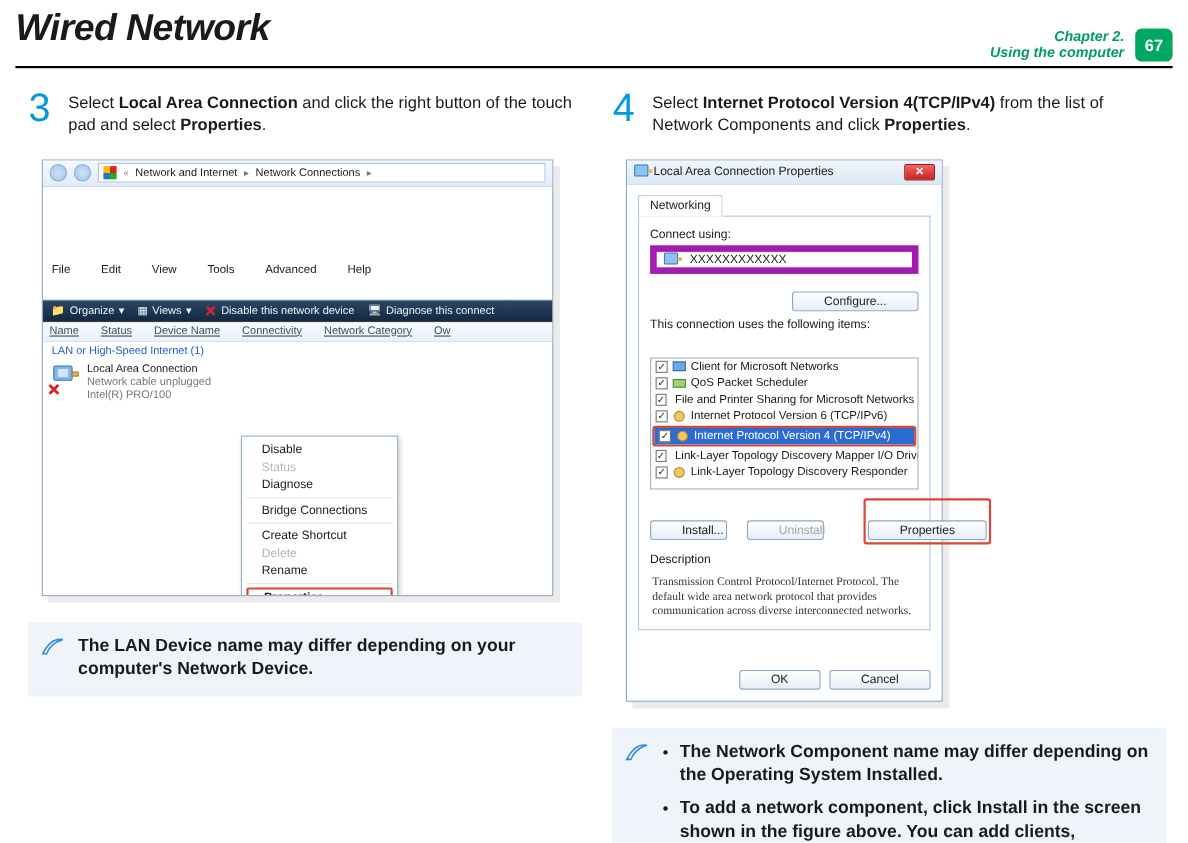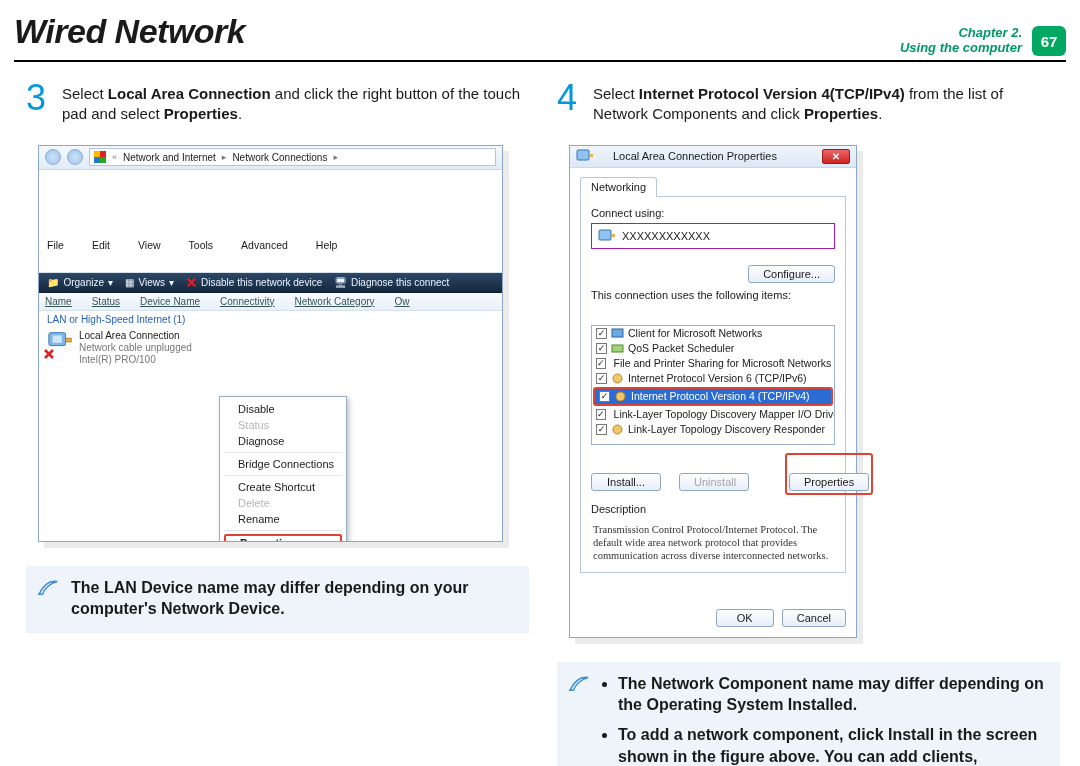--- a/index.html
+++ b/index.html
@@ -9,21 +9,21 @@
     width: 1080px;
     height: 766px;
     background: #fff;
     color: #1a1a1a;
     position: relative;
   }
   
   .hdr {
     display: flex;
     justify-content: space-between;
-    align-items: center;
+    align-items: flex-start;
     padding: 6px 14px 2px 14px;
   }
   .title {
     font-size: 34px;
     font-weight: 700;
     font-style: italic;
     letter-spacing: -0.5px;
   }
   .chapwrap { display: flex; align-items: center; gap: 10px; margin-top:20px;}
   .chaplabel { text-align: right; color: #009966; font-weight:600; font-style: italic; font-size: 13px; line-height: 1.15; }
@@ -85,21 +85,21 @@
   .connrow { display:flex; align-items:flex-start; gap:6px; padding:2px 8px; position:relative;}
   .neticon { width:26px; height:22px; }
   .neticon svg { width:100%; height:100%; }
   .conntxt { font-size:10px; line-height:1.2;}
   .redx {
     position:absolute; left:4px; top:20px;
     width:12px; height:12px; color:#d7232b;
   }
   .ctxmenu {
     position:absolute; left:180px; top:85px;
-    width:128px; background:#fff; border:1px solid #9aaec4; box-shadow:2px 2px 5px rgba(0,0,0,.25);
+    width:143px; background:#fff; border:1px solid #9aaec4; box-shadow:2px 2px 5px rgba(0,0,0,.25);
     font-size:11px; padding:4px 0;
   }
   .ctxmenu .mi { padding:2px 18px; white-space:nowrap;}
   .ctxmenu .mi.disabled { color:#b5b5b5;}
   .ctxmenu hr { border:none; border-top:1px solid #e1e6ed; margin:3px 4px;}
   .ctxmenu .mi.hi { border:2px solid #d43; border-radius:2px; margin:2px 4px; padding:1px 14px; font-weight:700;}
   .w1body { position:relative; height:230px; overflow:hidden; }
 
   
   .w2 { width: 288px; margin: 0 0 24px 12px; }
@@ -111,26 +111,26 @@
     font-size:11px;
   }
   .closebtn { width:28px; height:15px; background:linear-gradient(#e66,#c22); border-radius:2px; border:1px solid #981c1c; display:flex; align-items:center; justify-content:center; color:#fff; font-weight:700; font-size:10px;}
   .tabstrip { padding:8px 10px 0 10px; }
   .tab {
     display:inline-block; padding:3px 10px; border:1px solid #b7c6d8; border-bottom-color:#fff;
     background:#fff; border-radius:3px 3px 0 0; font-size:11px; position:relative; top:1px;
   }
   .tabpanel { border:1px solid #b7c6d8; margin:0 10px 10px 10px; padding:10px 10px 10px 10px; font-size:11px;}
   .lbl { font-size:11px; margin-bottom:4px; }
-  .adapterbox { display:flex; align-items:center; gap:6px; border:1px solid #a21caf; padding:4px 6px; height:26px;}
+  .adapterbox { display:flex; align-items:center; gap:6px; border:6px solid #a21caf; padding:4px 6px; height:26px;}
   .adaptericon { width:18px; height:16px; }
   .adaptericon svg{width:100%;height:100%;}
   .rightbtn { float:right; margin-top:6px;}
   .btn {
-    display:inline-block; min-width:70px; padding:2px 14px;
+    display:inline-block; min-width:70px; padding:2px 28px;
     border:1px solid #8ea6c2; border-radius:3px;
     background:linear-gradient(#fdfefe,#e7eef8); font-size:11px; text-align:center;margin-top:16px;
   }
   .btn.disabled { color:#a6a6a6; }
   .itemsbox { clear:both; border:1px solid #9cb2cc; height:120px; margin-top:24px; overflow:hidden;}
   .itemsbox .it { display:flex; align-items:center; gap:4px; padding:1px 4px; font-size:10.5px; white-space:nowrap;}
   .chk { width:11px; height:11px; border:1px solid #777; display:inline-flex; align-items:center; justify-content:center; font-size:9px; color:#222;}
   .it .ic { width:13px; height:13px; }
   .it .ic svg { width:100%; height:100%; }
   .it.sel { background:#2b6cd3; color:#fff; }
@@ -272,21 +272,21 @@
 
     <div class="step">
       <div class="num">4</div>
       <div class="steptext">
         <span>Select </span><b>Internet Protocol Version 4(TCP/IPv4)</b><span> from the list of Network Components and click </span><b>Properties</b><span>.</span>
       </div>
     </div>
 
     <div class="win w2">
       <div class="w2bar">
-        <span style="display:flex;align-items:center;gap:19px;">
+        <span style="display:flex;align-items:center;gap:0;">
           <span class="adaptericon"><svg viewBox="0 0 18 16">
                 <rect x="1" y="2" width="12" height="10" rx="1" fill="#8cc3f0" stroke="#3c74ad"></rect>
                 <rect x="13" y="6" width="4" height="3" fill="#e3b24b"></rect>
               </svg></span>
           <span>Local Area Connection Properties</span>
         </span>
         <span class="closebtn">✕</span>
       </div>
       <div class="tabstrip">
         <span class="tab">Networking</span>

